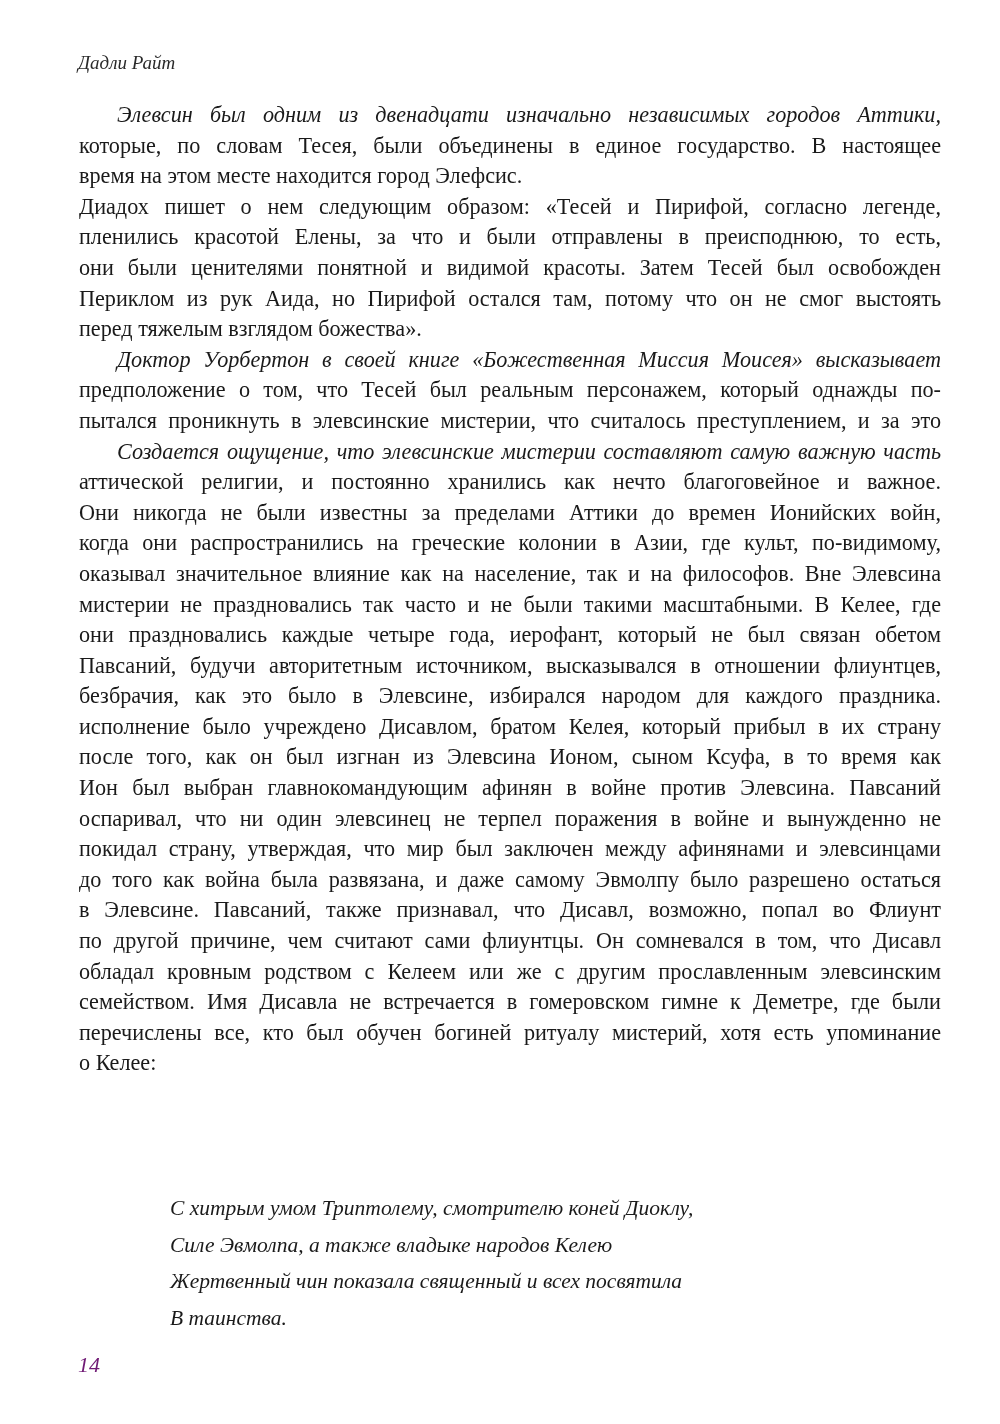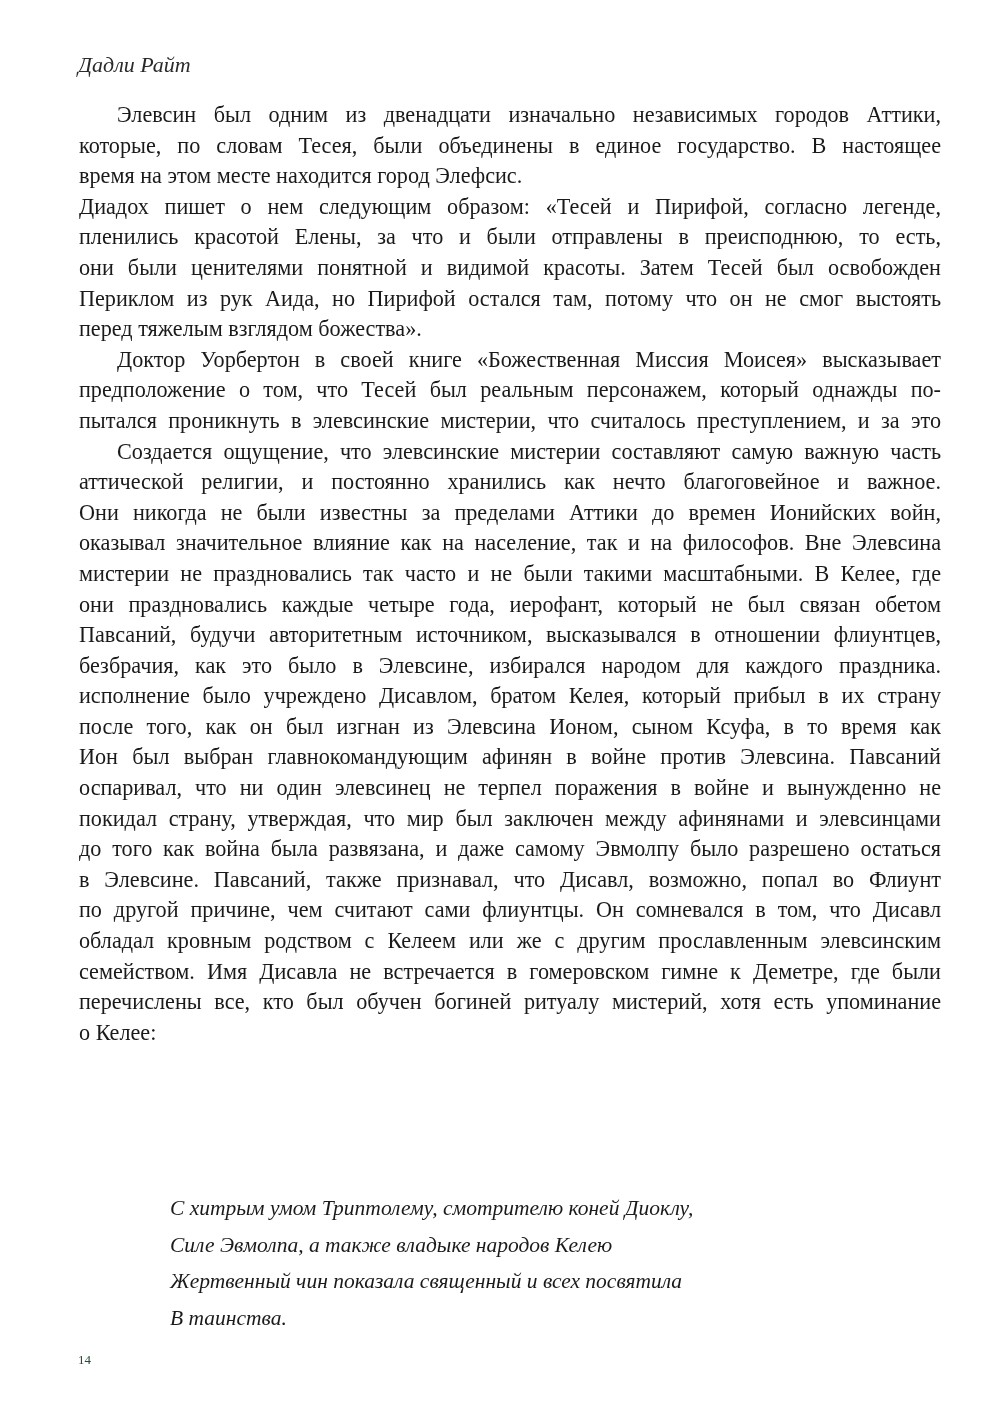--- a/index.html
+++ b/index.html
@@ -1,31 +1,31 @@
 <!DOCTYPE html>
 <html><head>
 <meta charset="utf-8">
 <style>
   html, body { margin: 0; padding: 0; background: #ffffff; }
   body { width: 1000px; height: 1424px; position: relative; overflow: hidden;
          font-family: "Liberation Serif", "DejaVu Serif", serif; color: #1a1a1a; }
   .running-head { position: absolute; left: 78px; top: 52px; font-style: italic;
-                  font-size: 22px; color: #2a2a2a; }
+                  font-size: 19px; color: #2a2a2a; }
   .body-text { position: absolute; left: 79px; top: 100px; width: 862px; }
   .para { margin: 0; }
   .line { display: block; font-size: 22.2px; line-height: 30.6px; height: 30.6px;
           text-align: justify; text-align-last: justify; white-space: nowrap;
           overflow: visible; }
-  .line.indent { padding-left: 38px; }
+  .line.indent { padding-left: 38px; font-style: italic; }
   .line.last { text-align-last: left; }
   .verse { position: absolute; left: 170px; top: 1190px; }
   .verse-line { display: block; font-style: italic; font-size: 21.5px;
                 line-height: 36.5px; white-space: nowrap; font-family: Liberation Serif, serif; }
-  .folio { position: absolute; left: 78px; top: 1352px; 
-           font-size: 13px; color: #14532d; }
+  .folio { position: absolute; left: 78px; top: 1352px; font-style: italic;
+           font-size: 22px; color: #701a75; }
 </style>
 </head>
 <body>
 
 <div class="running-head">Дадли Райт</div>
 
 <div class="body-text">
   <div class="para">
     <span class="line indent">Элевсин был одним из двенадцати изначально независимых городов Аттики,</span>
     <span class="line">которые, по словам Тесея, были объединены в единое государство. В настоящее</span>
@@ -40,20 +40,21 @@
   </div>
   <div class="para">
     <span class="line indent">Доктор Уорбертон в своей книге «Божественная Миссия Моисея»  высказывает</span>
     <span class="line">предположение о том, что Тесей был реальным персонажем, который однажды по-</span>
     <span class="line">пытался проникнуть в элевсинские мистерии, что считалось преступлением, и за это</span>
   </div>
   <div class="para">
     <span class="line indent">Создается ощущение, что элевсинские мистерии составляют самую важную часть</span>
     <span class="line">аттической религии, и постоянно хранились как нечто благоговейное и важное.</span>
     <span class="line">Они никогда не были известны за пределами Аттики до времен Ионийских войн,</span>
+    <span class="line">когда они распространились на греческие колонии в Азии, где культ, по-видимому,</span>
     <span class="line">оказывал значительное влияние как на население, так и на философов. Вне Элевсина</span>
     <span class="line">мистерии не праздновались так часто и не были такими масштабными. В Келее, где</span>
     <span class="line">они праздновались каждые четыре года, иерофант, который не был связан обетом</span>
     <span class="line">Павсаний, будучи авторитетным источником, высказывался в отношении флиунтцев,</span>
     <span class="line">безбрачия, как это было в Элевсине, избирался народом для каждого праздника.</span>
     <span class="line">исполнение было учреждено Дисавлом, братом Келея, который прибыл в их страну</span>
     <span class="line">после того, как он был изгнан из Элевсина Ионом, сыном Ксуфа, в то время как</span>
     <span class="line">Ион был выбран главнокомандующим афинян в войне против Элевсина. Павсаний</span>
     <span class="line">оспаривал, что ни один элевсинец не терпел поражения в войне и вынужденно не</span>
     <span class="line">покидал страну, утверждая, что мир был заключен между афинянами и элевсинцами</span>

